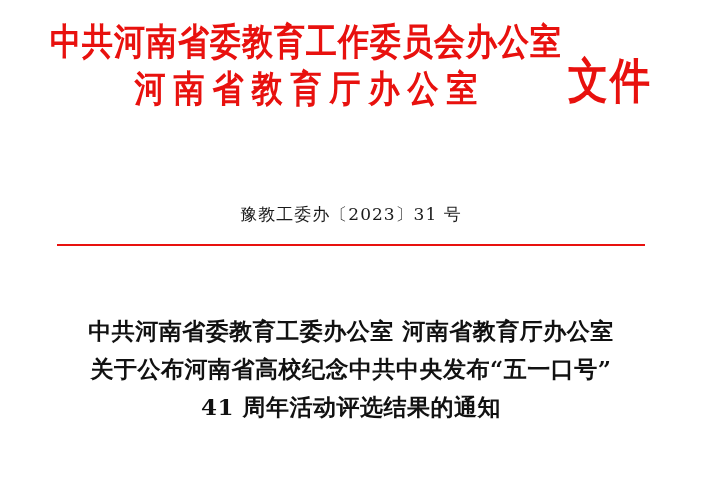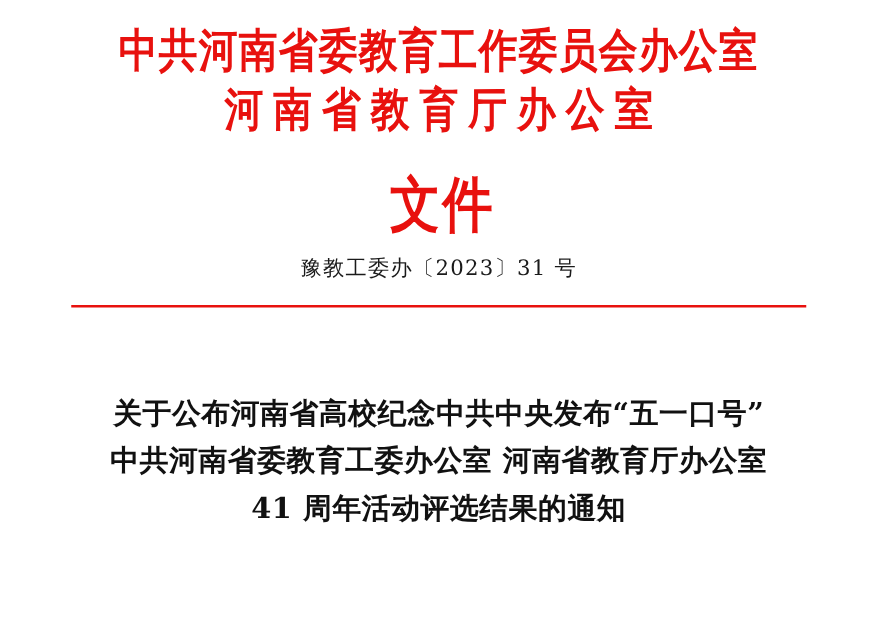--- a/index.html
+++ b/index.html
@@ -20,21 +20,20 @@
     background: #ffffff;
   }
 
   
   .letterhead {
     position: absolute;
     left: 0;
     top: 18px;
     width: 702px;
     display: flex;
-    flex-direction: column;
     align-items: center;
     justify-content: center;
   }
   .lh-lines {
     display: flex;
     flex-direction: column;
     align-items: center;
     justify-content: center;
   }
   .lh-line {
@@ -118,18 +117,18 @@
       <div class="lh-line second">河南省教育厅办公室</div>
     </div>
     <div class="lh-doc">文件</div>
   </div>
 
   <div class="doc-number">豫教工委办〔2023〕31 号</div>
 
   <div class="red-rule"></div>
 
   <div class="title-block">
+    <div class="title-line">中共河南省委教育工委办公室 河南省教育厅办公室</div>
     <div class="title-line">关于公布河南省高校纪念中共中央发布“五一口号”</div>
-    <div class="title-line">中共河南省委教育工委办公室 河南省教育厅办公室</div>
     <div class="title-line">41 周年活动评选结果的通知</div>
   </div>
 
 </div>
 
 </body></html>

